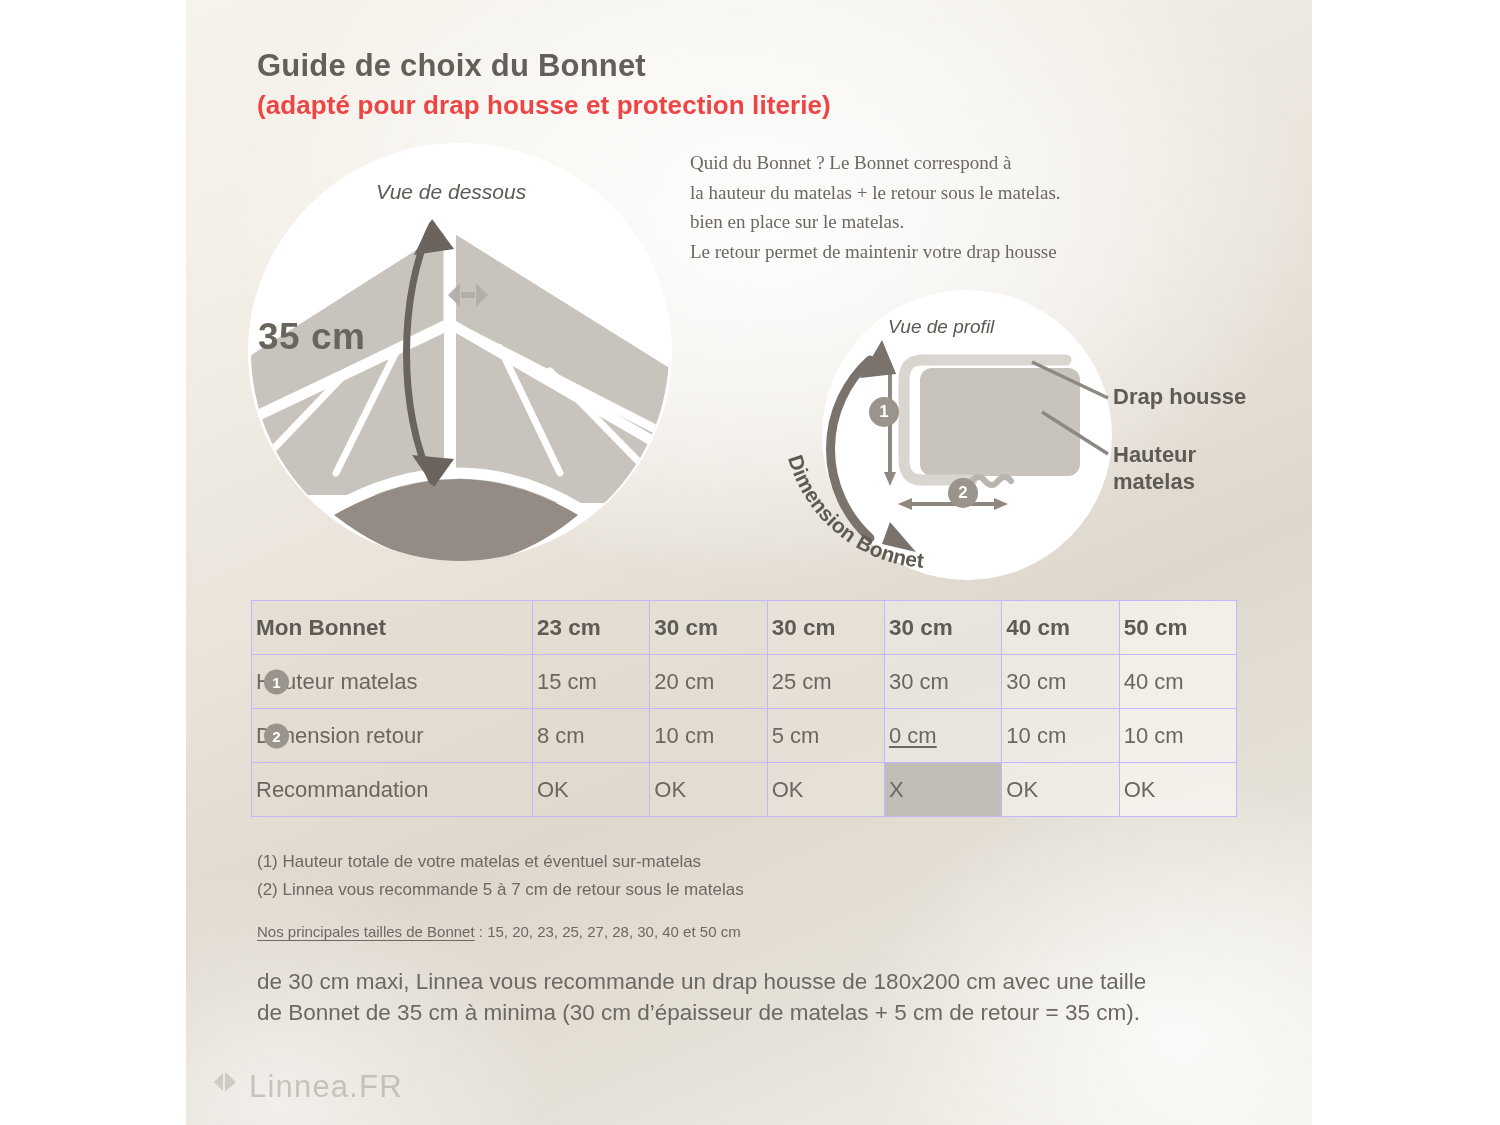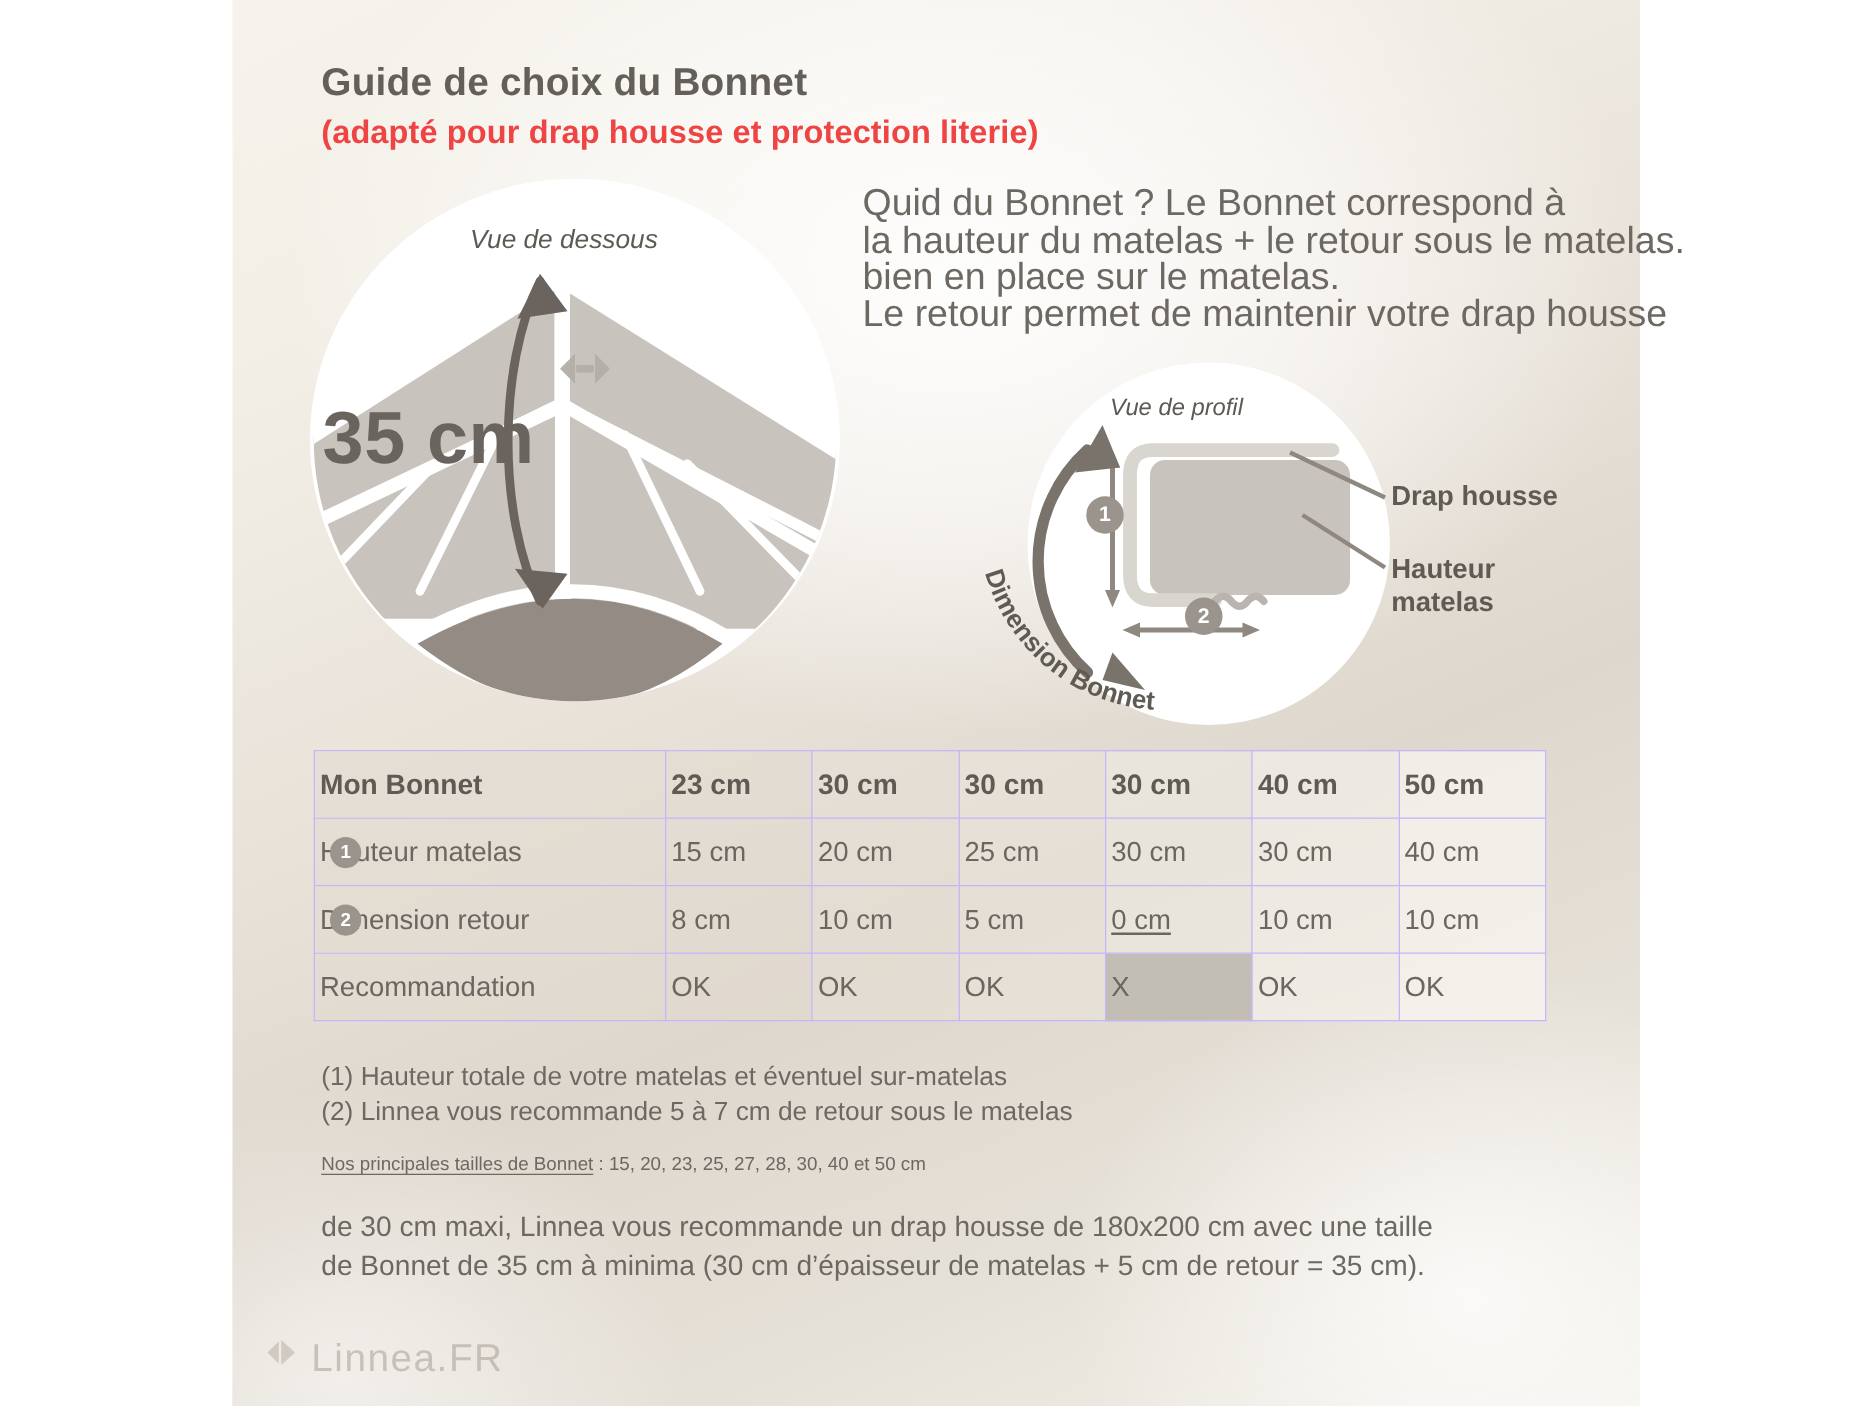--- a/index.html
+++ b/index.html
@@ -25,33 +25,33 @@
     pointer-events:none;
   }
 
   .abs{position:absolute;}
 
   
   #title{left:257px;top:48px;font-size:31px;font-weight:bold;color:#645f58;letter-spacing:.2px;}
   #subtitle{left:257px;top:90px;font-size:26px;font-weight:bold;color:#ef4444;letter-spacing:.1px;}
 
   
-  #intro{left:690px;top:148px;width:580px;font-size:30px;line-height:29.5px;color:#6d6862;}
+  #intro{left:690px;top:148px;width:580px;font-size:19px;line-height:29.5px;color:#6d6862;font-family:Liberation Serif, serif;}
   #intro div{white-space:nowrap;}
 
   
   .circle{border-radius:50%;background:#ffffff;}
   #circle-bottom{left:248px;top:143px;width:424px;height:418px;}
   #circle-profile{left:822px;top:290px;width:290px;height:290px;}
 
   .cap{font-style:italic;color:#5d5953;font-weight:normal;}
   #cap-dessous{left:376px;top:180px;font-size:21px;}
   #cap-profil{left:888px;top:316px;font-size:19px;}
 
-  #m35{left:258px;top:316px;font-size:59px;font-weight:bold;color:#69645e;letter-spacing:.5px;}
+  #m35{left:258px;top:316px;font-size:37px;font-weight:bold;color:#69645e;letter-spacing:.5px;}
 
   
   .lead{color:#5f5a54;font-weight:bold;font-size:22px;line-height:27px;}
   #lbl-drap{left:1113px;top:383px;}
   #lbl-haut{left:1113px;top:441px;}
 
   
   #table{left:251px;top:600px;width:986px;border-collapse:collapse;}
   #table td{
     border:1px solid #c4b5fd;
@@ -75,21 +75,21 @@
   .c0{background:rgba(226,219,208,.55);}
   .c1{background:rgba(230,224,214,.55);}
   .c2{background:rgba(235,230,221,.55);}
   .c3{background:rgba(240,236,228,.6);}
   .c4{background:rgba(245,242,236,.65);}
   .c5{background:rgba(249,247,242,.7);}
   .cX{background:#c2bdb5;}
   .u{text-decoration:underline;text-underline-offset:3px;}
 
   
-  .body{color:#6d6862;font-size:21px;line-height:28px;}
+  .body{color:#6d6862;font-size:17px;line-height:28px;}
   #fn{left:257px;top:848px;}
   #sizes{left:257px;top:918px;font-size:15px;}
   #pratique{left:257px;top:966px;font-size:22.5px;line-height:31px;}
   .ul{text-decoration:underline;text-underline-offset:3px;}
 
   
   #logo{left:212px;top:1069px;display:flex;align-items:flex-start;gap:11px;opacity:.55;}
   #logo .mark{width:26px;height:26px;}
   #logo .word{font-size:31px;color:#a79f96;letter-spacing:1.2px;}
 </style>

